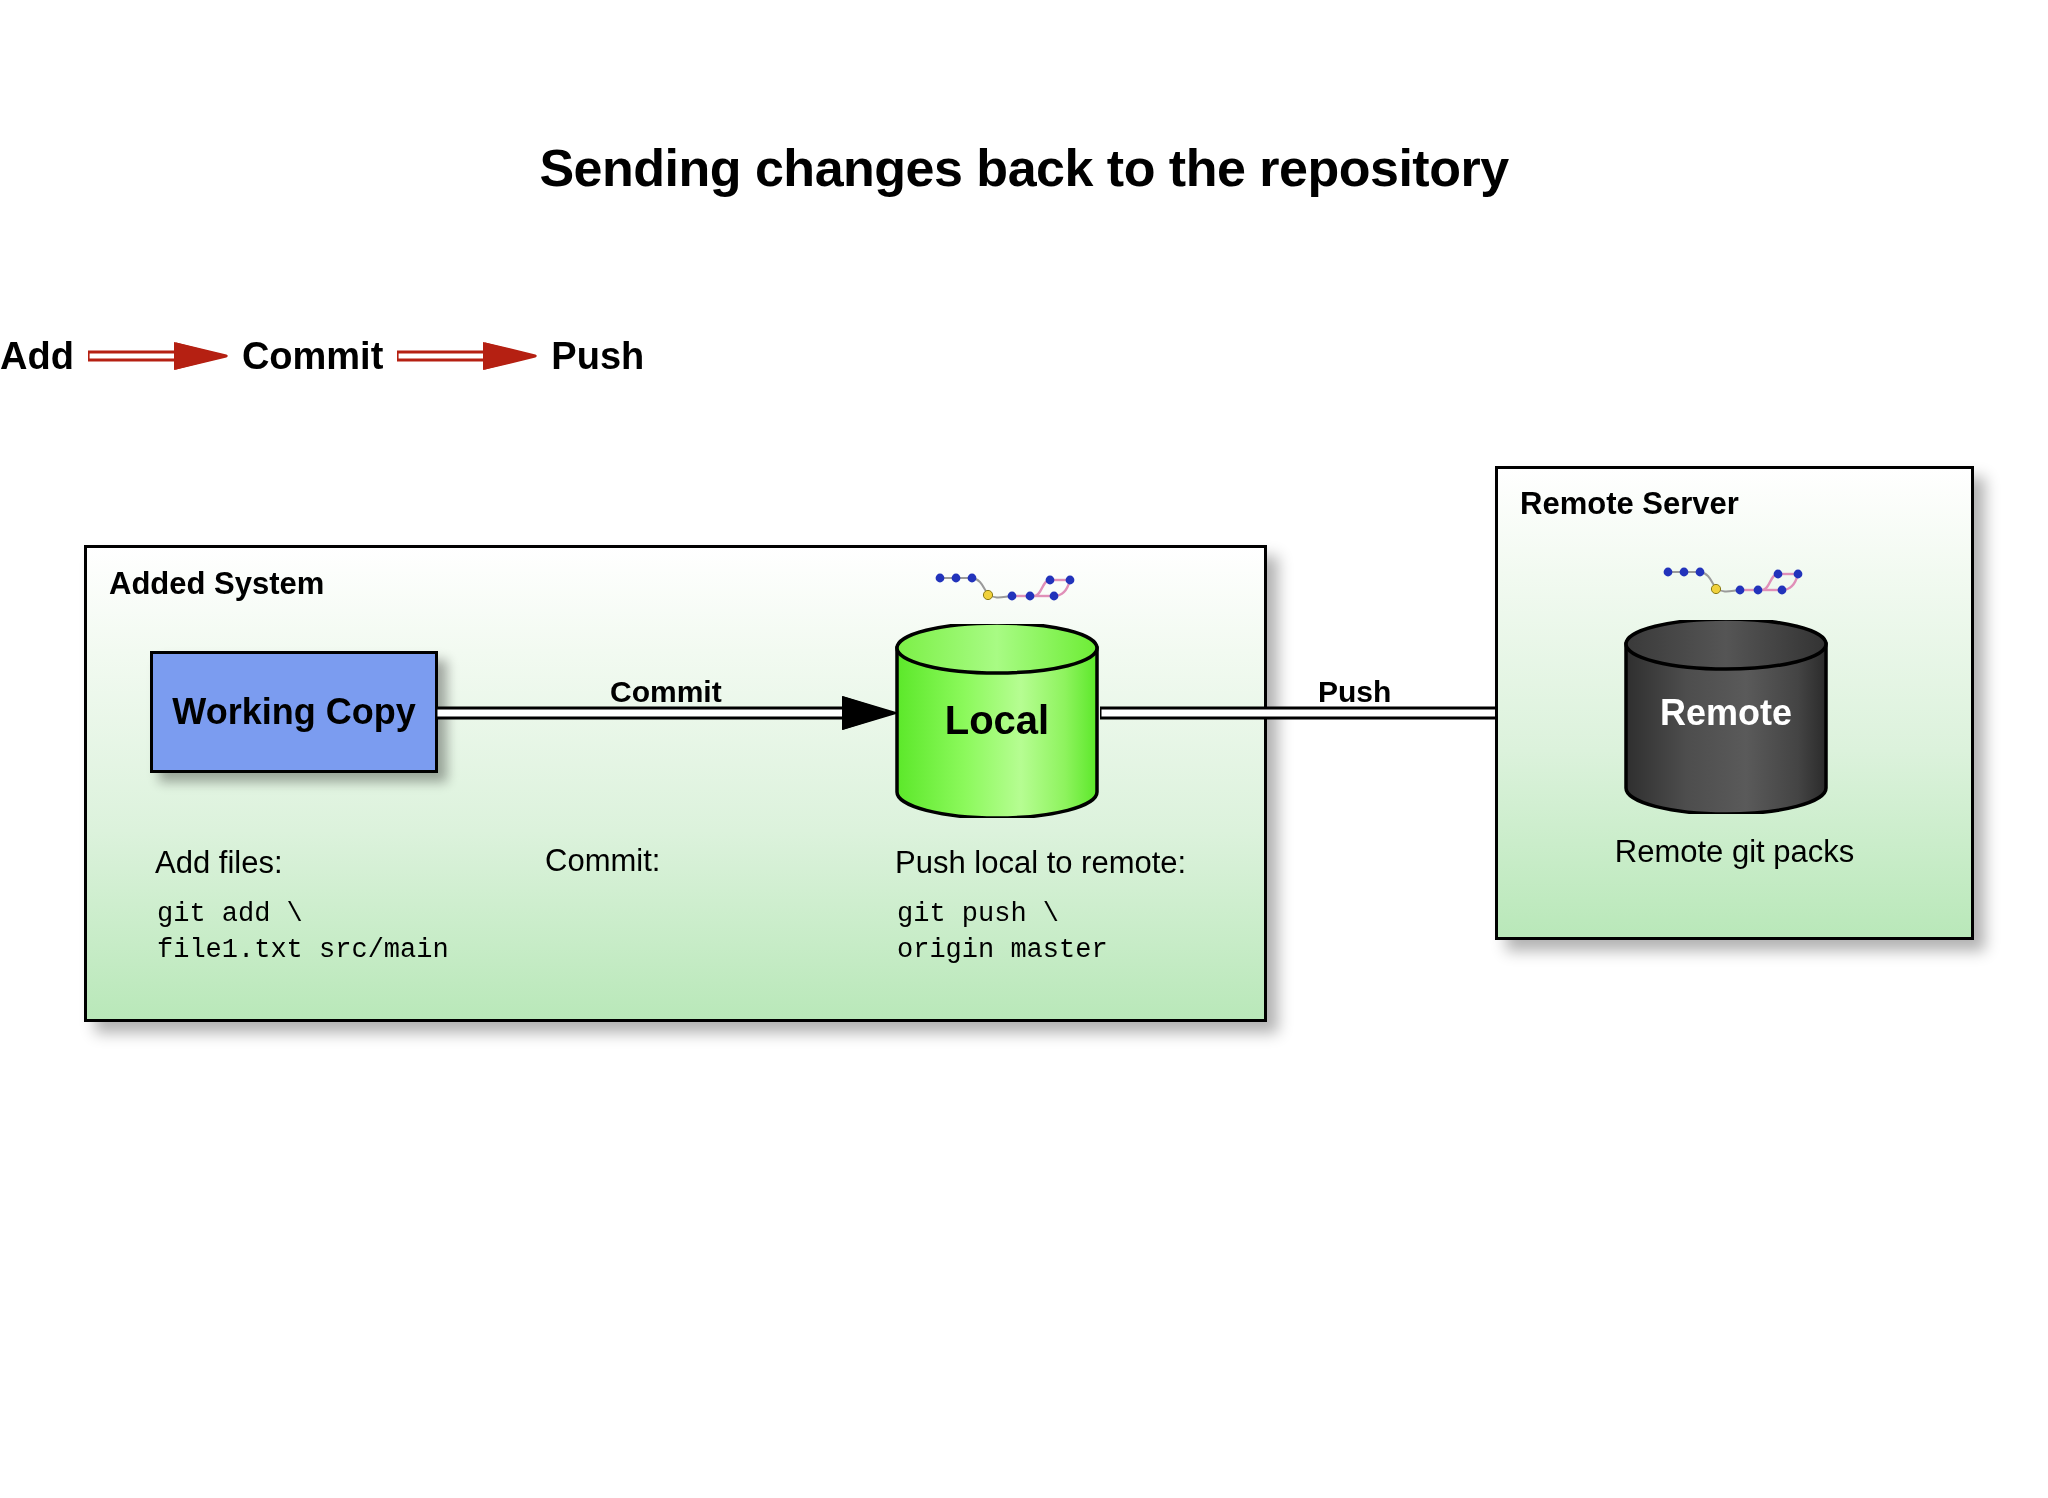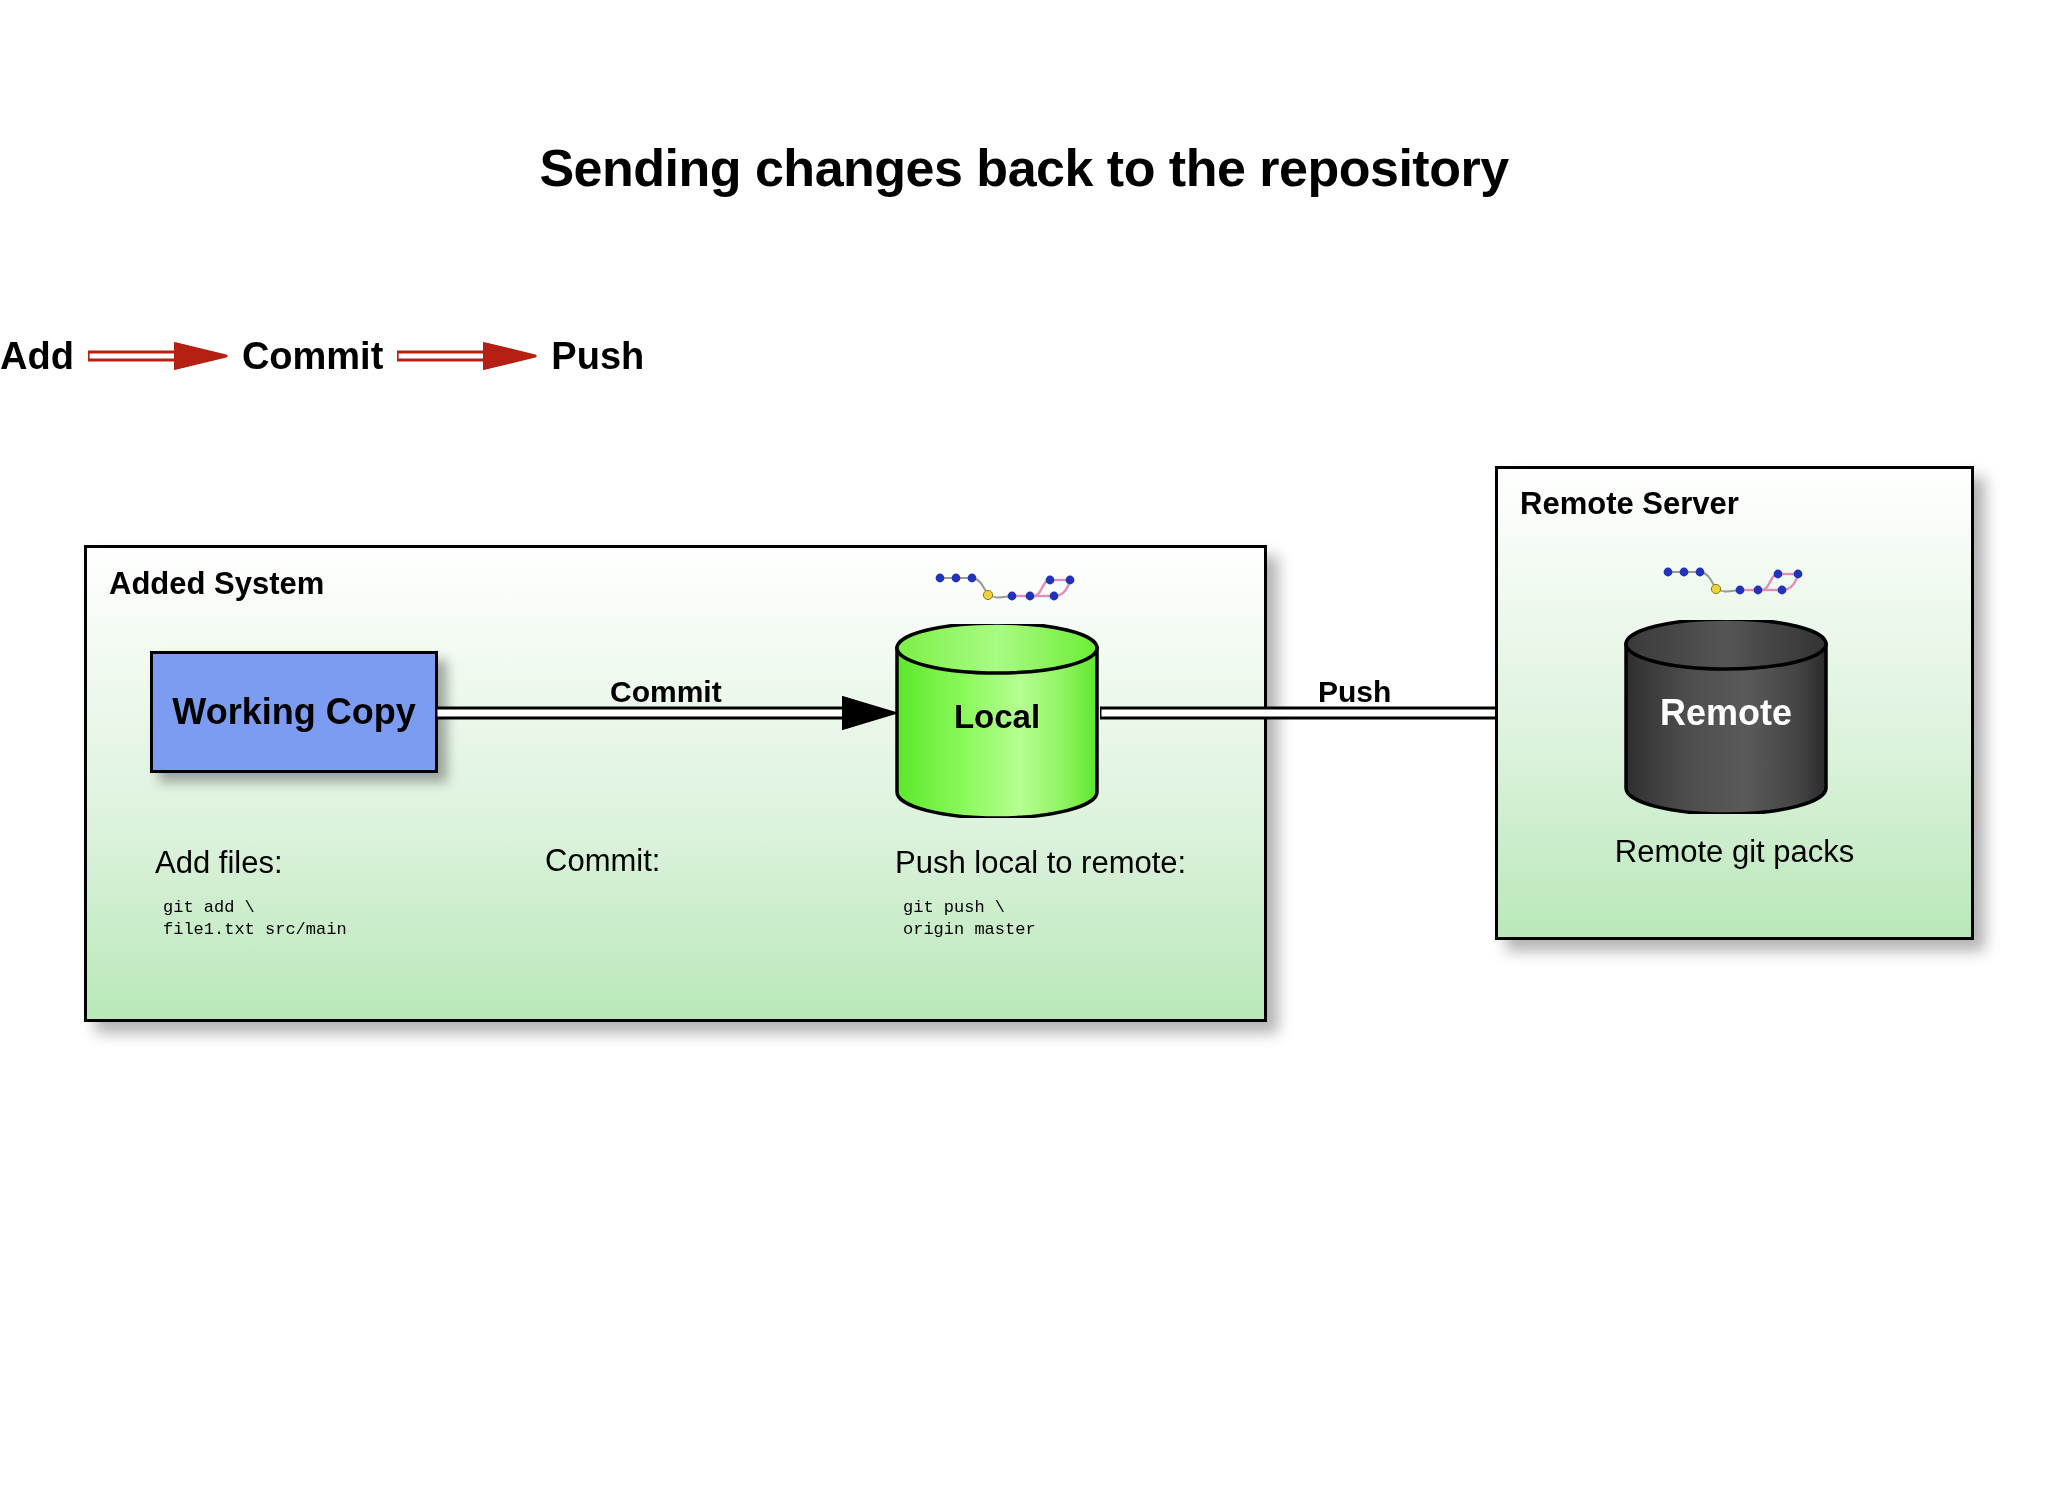--- a/index.html
+++ b/index.html
@@ -127,21 +127,21 @@
     text-align: center;
     font-family: "Liberation Sans", sans-serif;
     font-weight: bold;
     white-space: nowrap;
     pointer-events: none;
   }
 
   #local-cylinder { left: 893px; top: 624px; width: 208px; height: 194px; }
   #local-cylinder-label {
     top: 74px;
-    font-size: 33px;
+    font-size: 40px;
     color: #000000;
   }
 
   #remote-cylinder { left: 1622px; top: 620px; width: 208px; height: 194px; }
   #remote-cylinder-label {
     top: 72px;
     font-size: 36px;
     color: #ffffff;
   }
 
@@ -171,25 +171,25 @@
   .cmd-heading {
     font-family: "Liberation Sans", sans-serif;
     font-weight: normal;
     font-size: 31px;
     color: #000000;
     white-space: nowrap;
     margin: 0 0 16px 0;
   }
   .cmd-code {
     font-family: "Liberation Mono", "DejaVu Sans Mono", monospace;
-    font-size: 17px;
+    font-size: 27px;
     line-height: 1.32;
     color: #000000;
     white-space: pre;
-    margin: 8px;
+    margin: 2px;
   }
   #add-files-block  { left: 155px; top: 845px; }
   #commit-block     { left: 545px; top: 843px; }
   #push-block       { left: 895px; top: 845px; }
 
   
   #remote-caption {
     position: absolute;
     left: 1495px;
     top: 834px;

